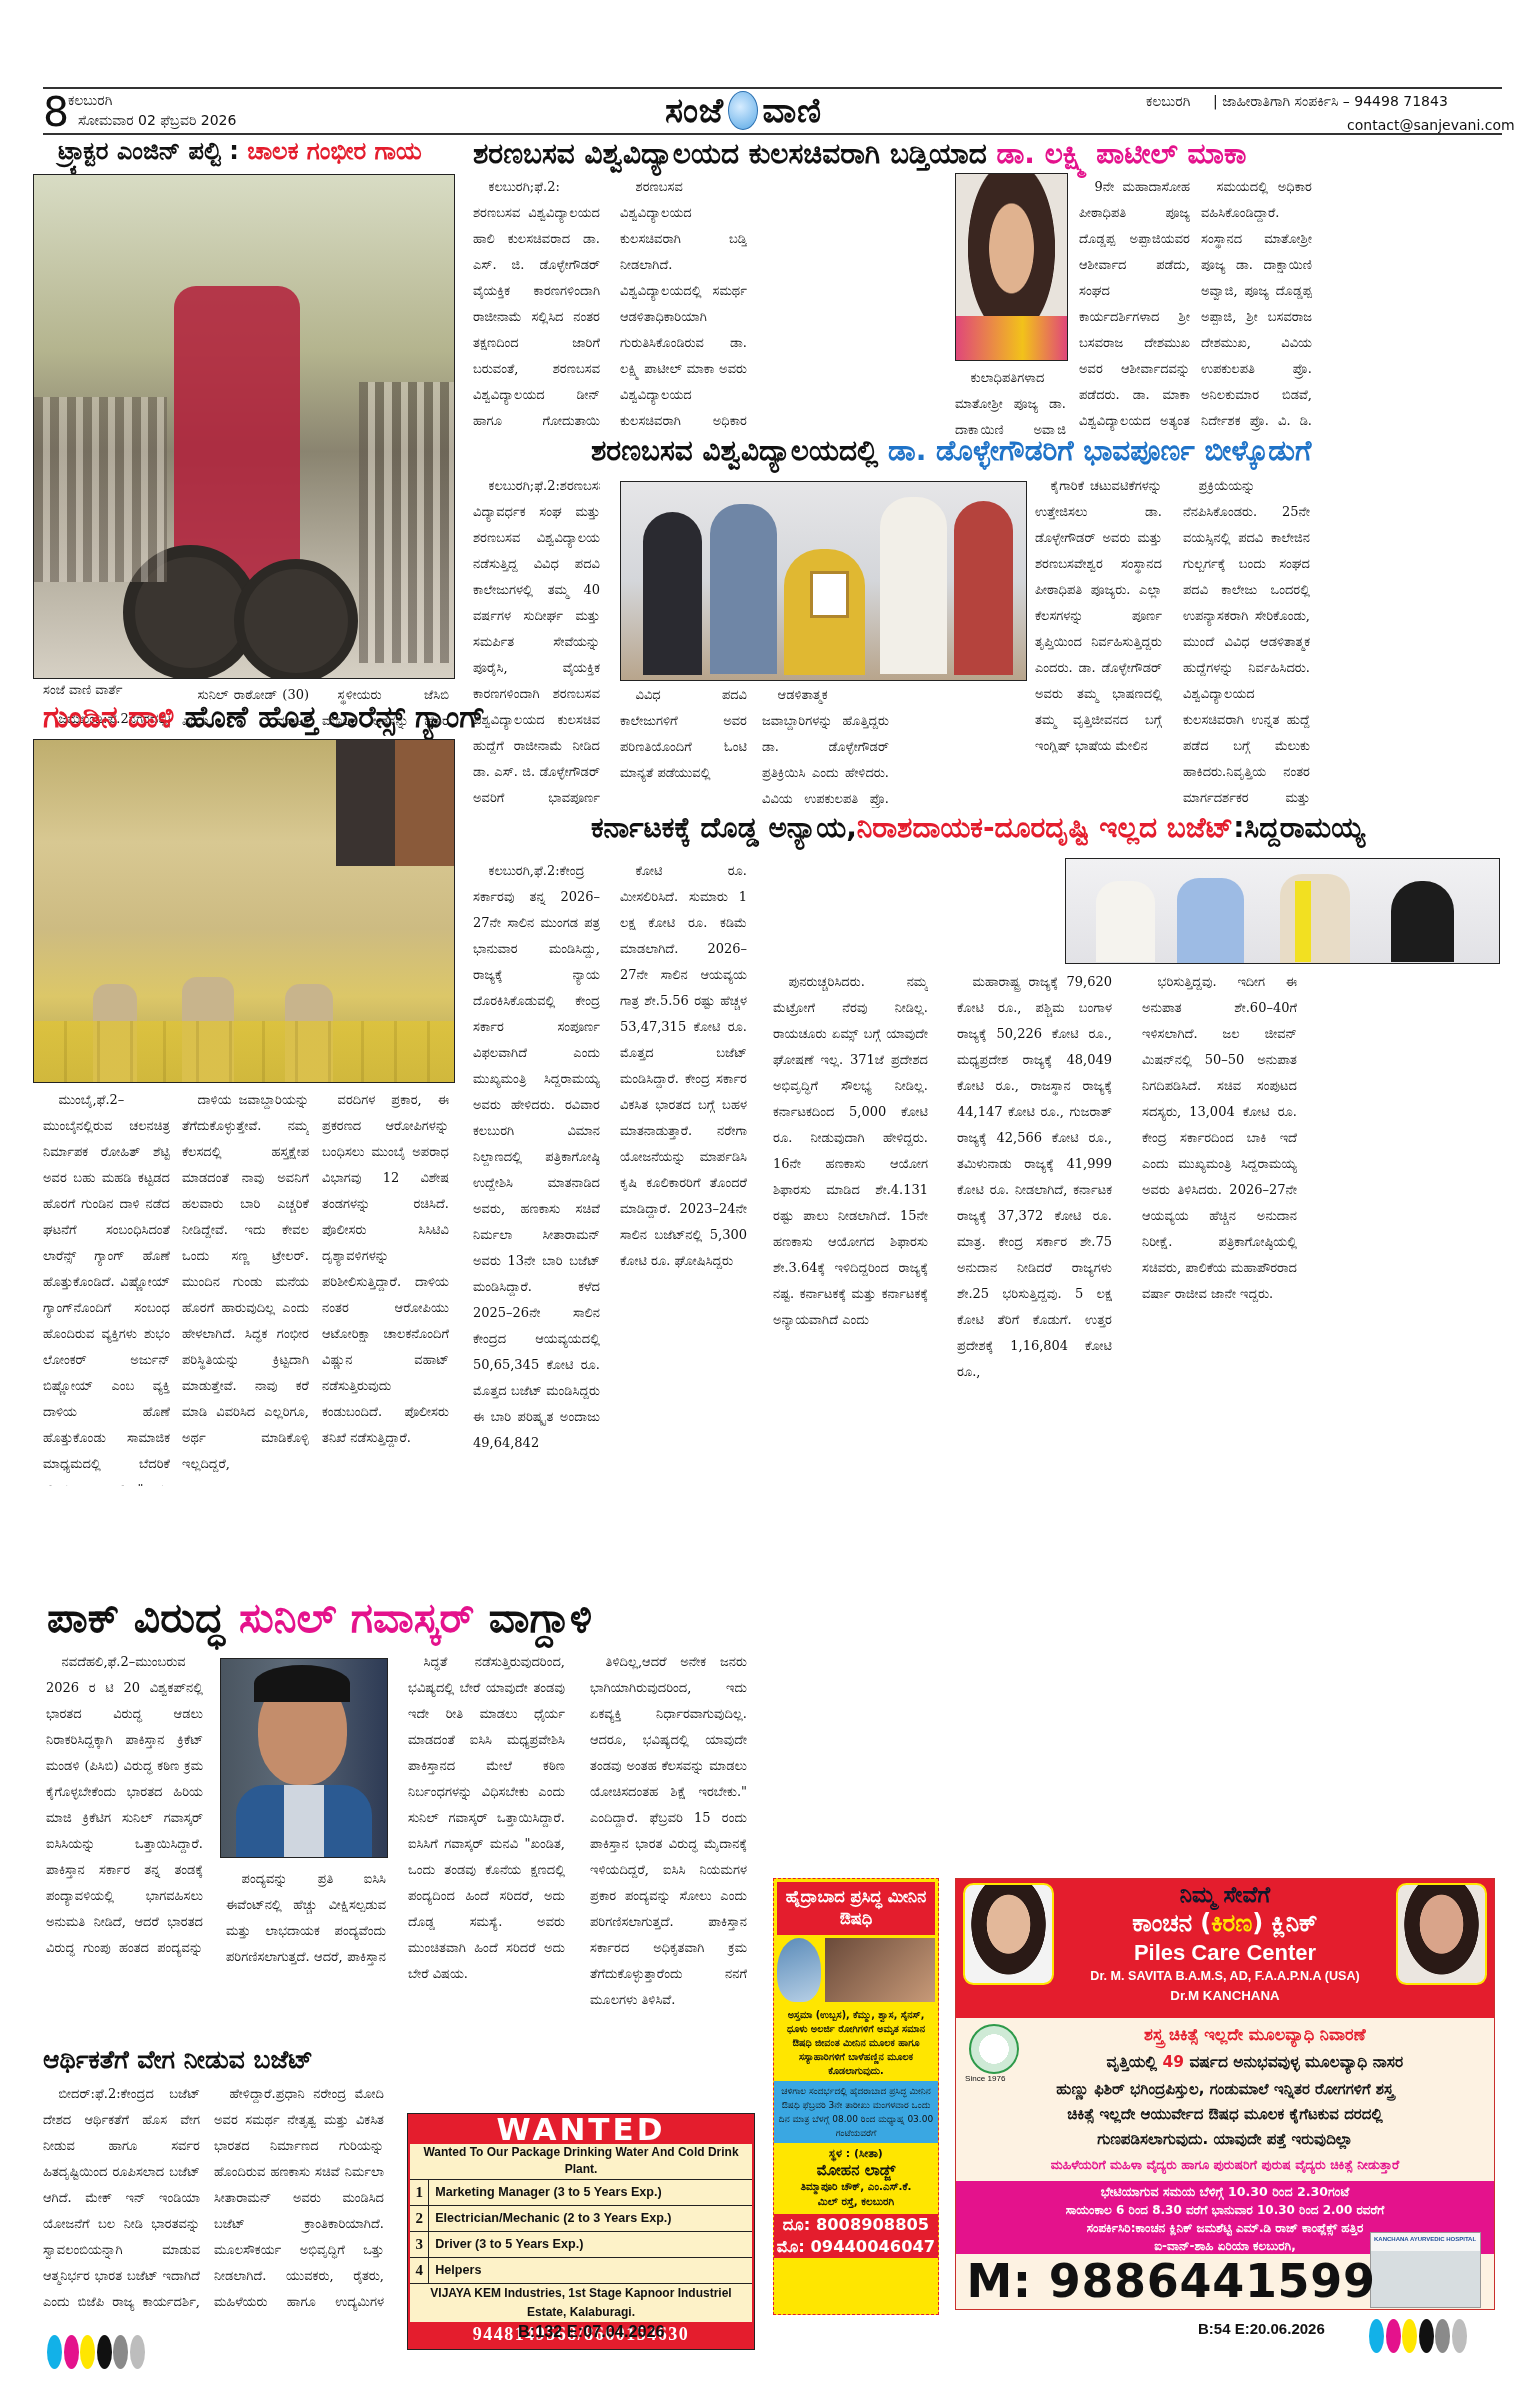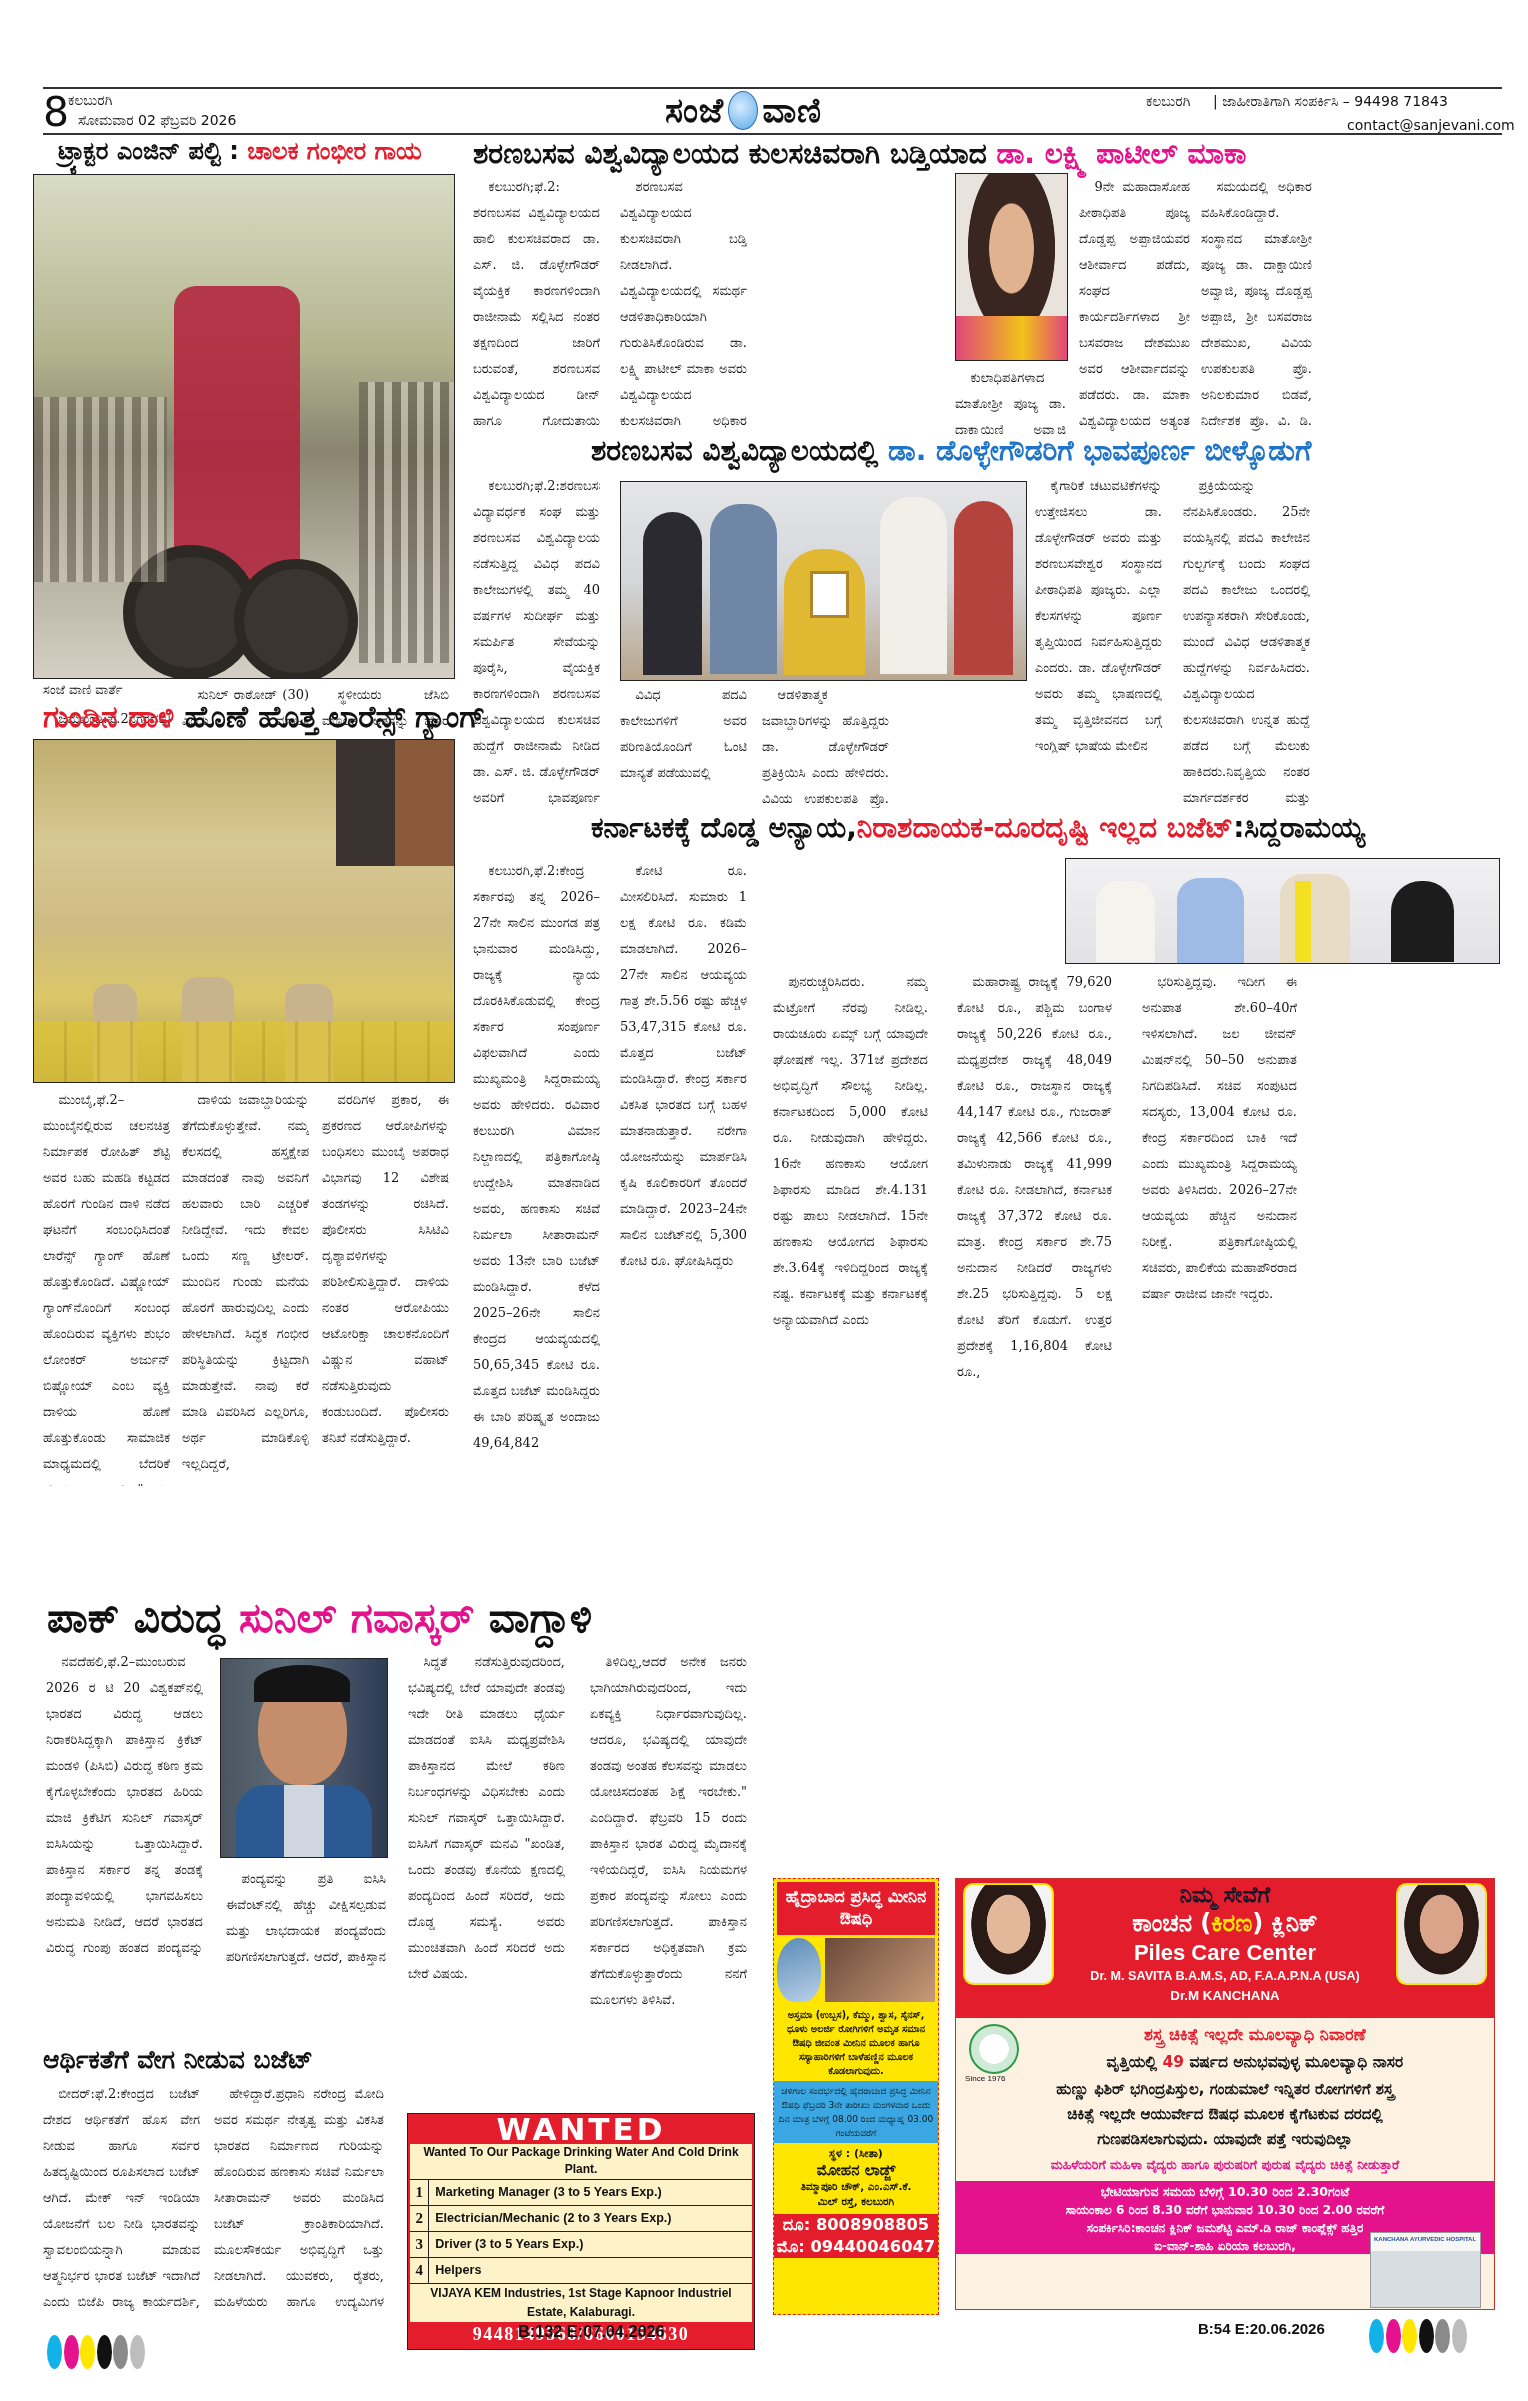--- a/index.html
+++ b/index.html
@@ -246,20 +246,21 @@
   <div style="position:absolute;left:0;right:0;top:275px;text-align:center;color:#e4128c;font-weight:bold;font-size:12.6px;line-height:22px;white-space:nowrap;">ಮಹಿಳೆಯರಿಗೆ ಮಹಿಳಾ ವೈದ್ಯರು ಹಾಗೂ ಪುರುಷರಿಗೆ ಪುರುಷ ವೈದ್ಯರು ಚಿಕಿತ್ಸೆ ನೀಡುತ್ತಾರೆ</div>
   <div style="position:absolute;left:0;right:0;top:302px;height:73px;background:#e4128c;">
     <div style="text-align:center;color:#fff;font-weight:bold;font-size:12.6px;line-height:18px;margin-top:1.5px;white-space:nowrap;">ಭೇಟಿಯಾಗುವ ಸಮಯ ಬೆಳಿಗ್ಗೆ 10.30 ರಿಂದ 2.30ಗಂಟೆ</div>
     <div style="text-align:center;color:#fff;font-weight:bold;font-size:12px;line-height:18px;white-space:nowrap;">ಸಾಯಂಕಾಲ 6 ರಿಂದ 8.30 ವರೆಗೆ ಭಾನುವಾರ 10.30 ರಿಂದ 2.00 ರವರೆಗೆ</div>
     <div style="text-align:center;color:#fff;font-weight:bold;font-size:12px;line-height:18px;white-space:nowrap;">ಸಂಪರ್ಕಿಸಿರಿ:ಕಾಂಚನ ಕ್ಲಿನಿಕ್ ಜಮಶೆಟ್ಟಿ ಎಮ್.ಡಿ ರಾಜ್ ಕಾಂಪ್ಲೆಕ್ಸ್ ಹತ್ತಿರ</div>
     <div style="text-align:center;color:#fff;font-weight:bold;font-size:12px;line-height:18px;white-space:nowrap;">ಐ-ವಾನ್-ಶಾಹಿ ಏರಿಯಾ ಕಲಬುರಗಿ,</div>
   </div>
   <div style="position:absolute;left:414px;top:353px;width:109px;height:74px;background:linear-gradient(180deg,#f6f6f6 0 24%,#d7dde0 24% 100%);border:0.7px solid #999;">
     <div style="font-size:6px;font-weight:bold;color:#1f4e9a;padding:3px;font-family:'Liberation Sans',sans-serif;">KANCHANA AYURVEDIC HOSPITAL</div>
   </div>
+  <div style="position:absolute;left:10.4px;top:376px;font-weight:bold;font-size:46px;line-height:53px;font-family:'DejaVu Sans',sans-serif;letter-spacing:0.7px;">M: 9886441599</div>
 </div>
 <div class="code" style="left:1198px;top:2320px;font-size:15px;">B:54 E:20.06.2026</div>
 
 <div class="dots" style="left:47px;top:2335px;" id="dots-left">
     <span style="background: rgb(18, 177, 232);"></span>
     <span style="background: rgb(228, 18, 140);"></span>
     <span style="background: rgb(255, 230, 0);"></span>
     <span style="background: rgb(17, 17, 17);"></span>
     <span style="background: rgb(138, 138, 138);"></span>
     <span style="background: rgb(189, 189, 189);"></span>

